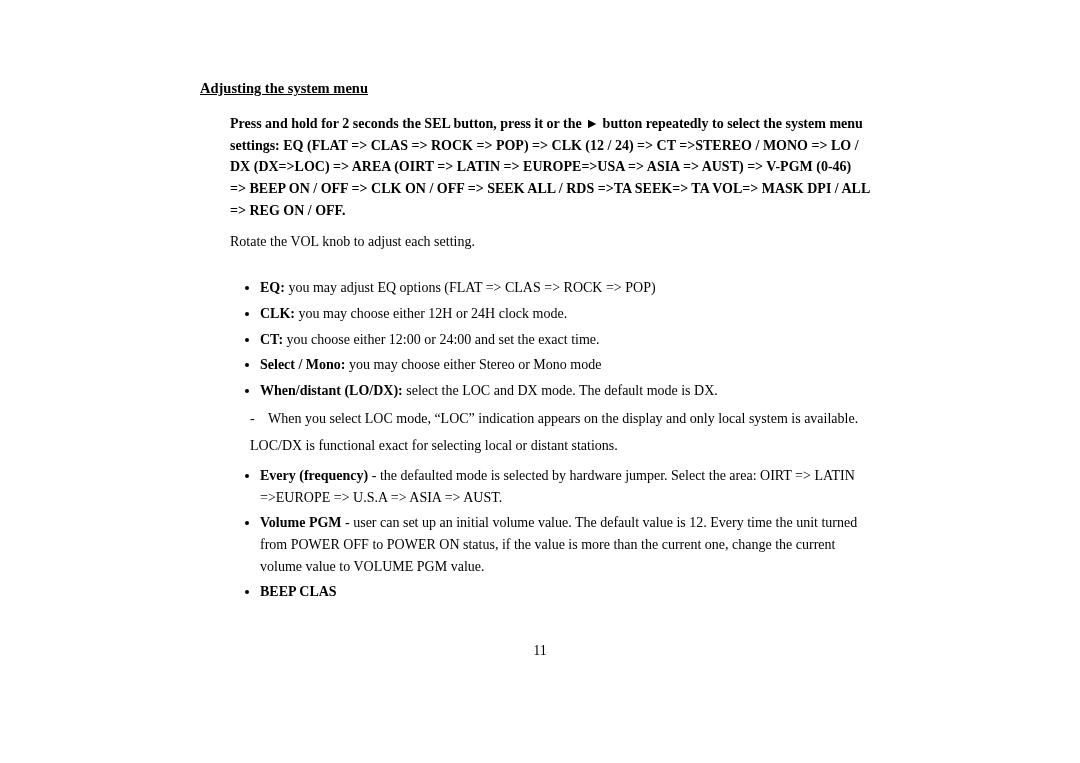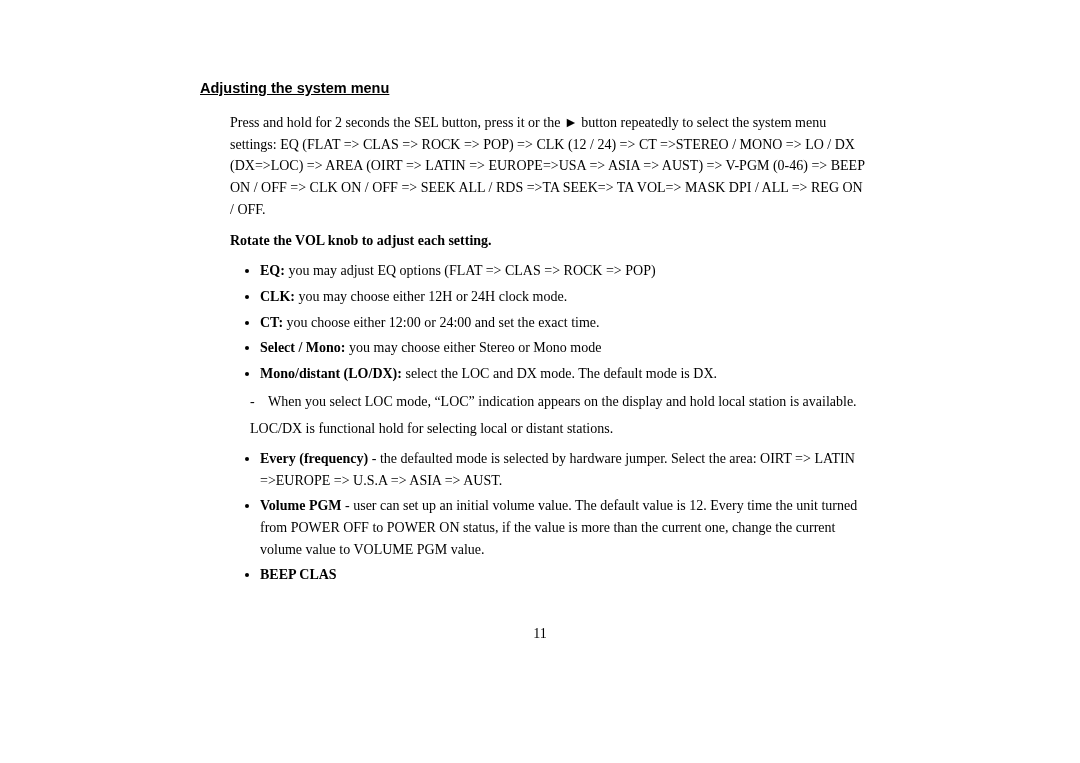--- a/index.html
+++ b/index.html
@@ -22,36 +22,36 @@
     .page {
       width: 760px;
       padding: 80px 40px 60px 40px;
       position: relative;
     }
 
     .section-title {
       font-size: 14.5px;
       text-decoration: underline;
       margin-bottom: 16px;
-      font-family: Liberation Sans, sans-serif;
+      font-family: Liberation Serif, serif;
     }
 
     .intro-paragraph {
       margin-bottom: 10px;
       line-height: 1.55;
       text-indent: 0;
       margin-left: 30px;
       margin-right: 10px;
+      font-weight: bold;
     }
 
     .rotate-note {
       margin-left: 30px;
-      margin-bottom: 8px;
+      margin-bottom: 24px;
       line-height: 1.55;
-      font-weight: bold;
     }
 
     .bullet-list {
       list-style: disc;
       margin-left: 60px;
       margin-bottom: 6px;
     }
 
     .bullet-list li {
       line-height: 1.55;
@@ -111,28 +111,28 @@
     Press and hold for 2 seconds the SEL button, press it or the ► button repeatedly to select the system menu settings: EQ (FLAT =&gt; CLAS =&gt; ROCK =&gt; POP) =&gt; CLK (12 / 24) =&gt; CT =&gt;STEREO / MONO =&gt; LO / DX (DX=&gt;LOC) =&gt; AREA (OIRT =&gt; LATIN =&gt; EUROPE=&gt;USA =&gt; ASIA =&gt; AUST) =&gt; V-PGM (0-46) =&gt; BEEP ON / OFF =&gt; CLK ON / OFF =&gt; SEEK ALL / RDS =&gt;TA SEEK=&gt; TA VOL=&gt; MASK DPI / ALL =&gt; REG ON / OFF.
   </p>
 
   <p class="rotate-note">Rotate the VOL knob to adjust each setting.</p>
 
   <ul class="bullet-list">
     <li><b>EQ:</b> you may adjust EQ options (FLAT =&gt; CLAS =&gt; ROCK =&gt; POP)</li>
     <li><b>CLK:</b> you may choose either 12H or 24H clock mode.</li>
     <li><b>CT:</b> you choose either 12:00 or 24:00 and set the exact time.</li>
     <li><b>Select / Mono:</b> you may choose either Stereo or Mono mode</li>
-    <li><b>Mono/distant (LO/DX):</b> select the LOC and DX mode. The default mode is DX.</li>
+    <li><b>When/distant (LO/DX):</b> select the LOC and DX mode. The default mode is DX.</li>
   </ul>
 
   <ul class="dash-list">
-    <li>When you select LOC mode, “LOC” indication appears on the display and hold local station is available.</li>
+    <li>When you select LOC mode, “LOC” indication appears on the display and only local system is available.</li>
   </ul>
 
-  <p class="loc-dx-line">LOC/DX is functional hold for selecting local or distant stations.</p>
+  <p class="loc-dx-line">LOC/DX is functional exact for selecting local or distant stations.</p>
 
   <ul class="bullet-list">
     <li><b>Every (frequency)</b> - the defaulted mode is selected by hardware jumper. Select the area: OIRT =&gt; LATIN =&gt;EUROPE =&gt; U.S.A =&gt; ASIA =&gt; AUST.</li>
     <li><b>Volume PGM</b> - user can set up an initial volume value. The default value is 12. Every time the unit turned from POWER OFF to POWER ON status, if the value is more than the current one, change the current volume value to VOLUME PGM value.</li>
     <li><b>BEEP CLAS</b><br>
     </li>
   </ul>
 
   <ul class="dash-list">
   </ul>

